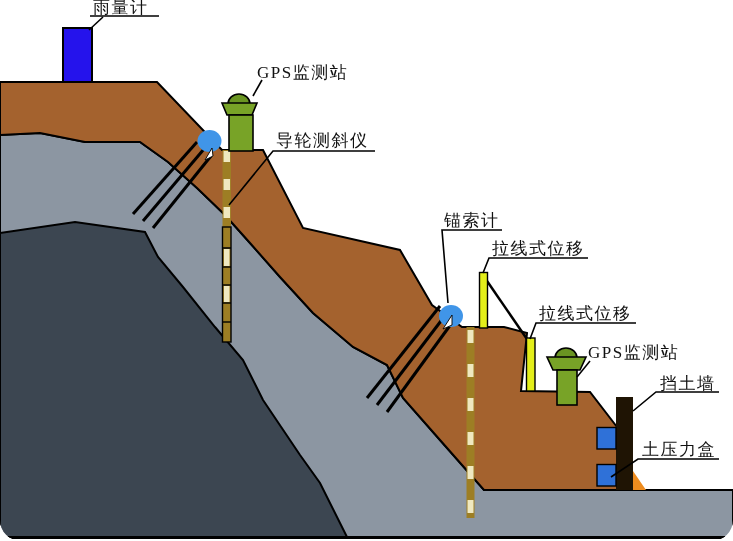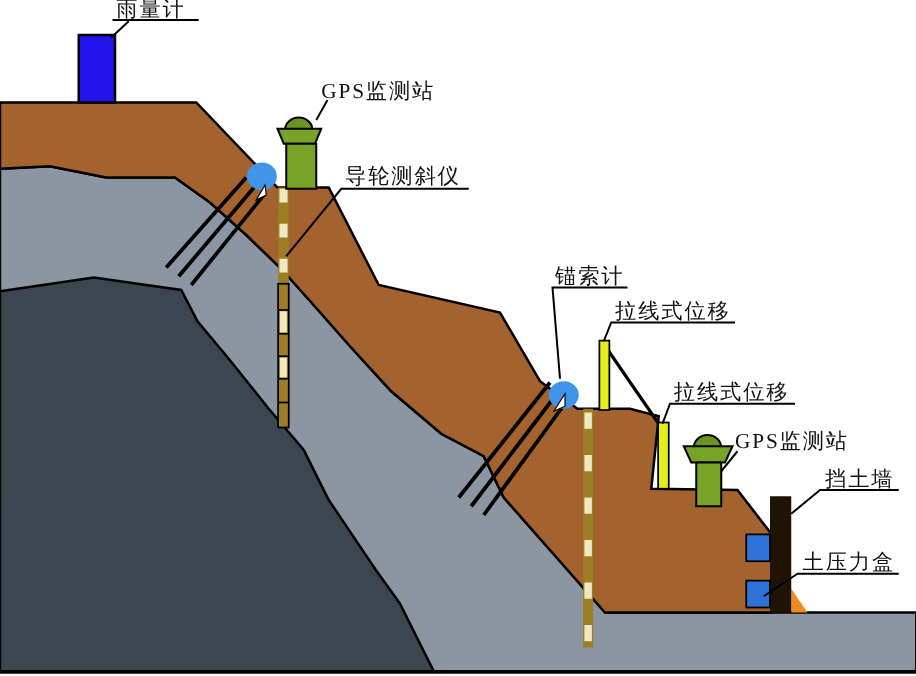--- a/index.html
+++ b/index.html
@@ -1,17 +1,17 @@
 <!DOCTYPE html>
 <html><head>
 <meta charset="utf-8">
 <style>
   html,body{margin:0;padding:0;background:#ffffff;}
   .stage{position:relative;width:733px;height:541px;background:#fff;overflow:hidden;
-         font-family:"Liberation Serif", serif;}
+         font-family:"Liberation Serif", serif;border-radius:21px;}
   svg{position:absolute;left:0;top:0;}
   text{fill:#111;font-size:17px;letter-spacing:1.5px;font-family:"Liberation Serif", serif;}
   .leader{stroke:#000;stroke-width:1.6;fill:none;}
   .outline{stroke:#000;stroke-width:2;}
   .thin{stroke:#000;stroke-width:1.4;}
   .cable{stroke:#000;stroke-width:3;}
 </style>
 </head>
 <body>
 

